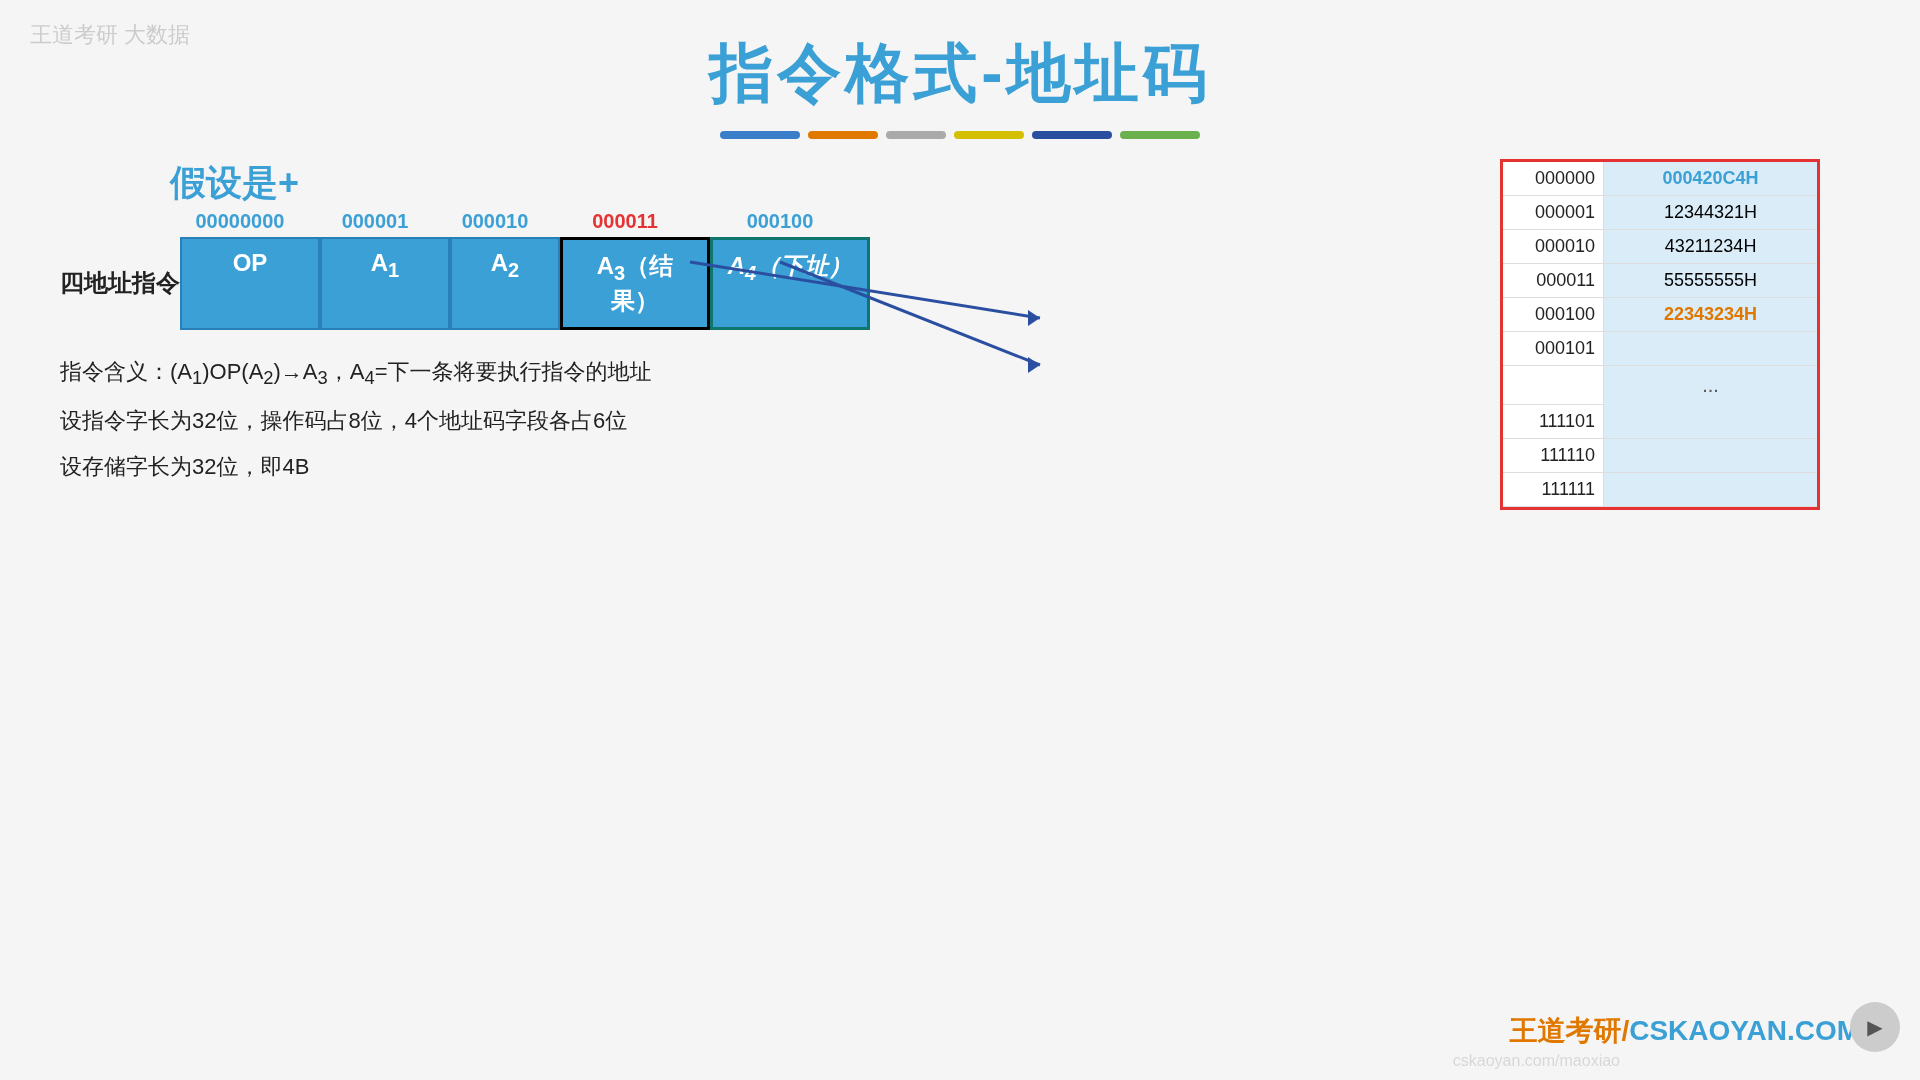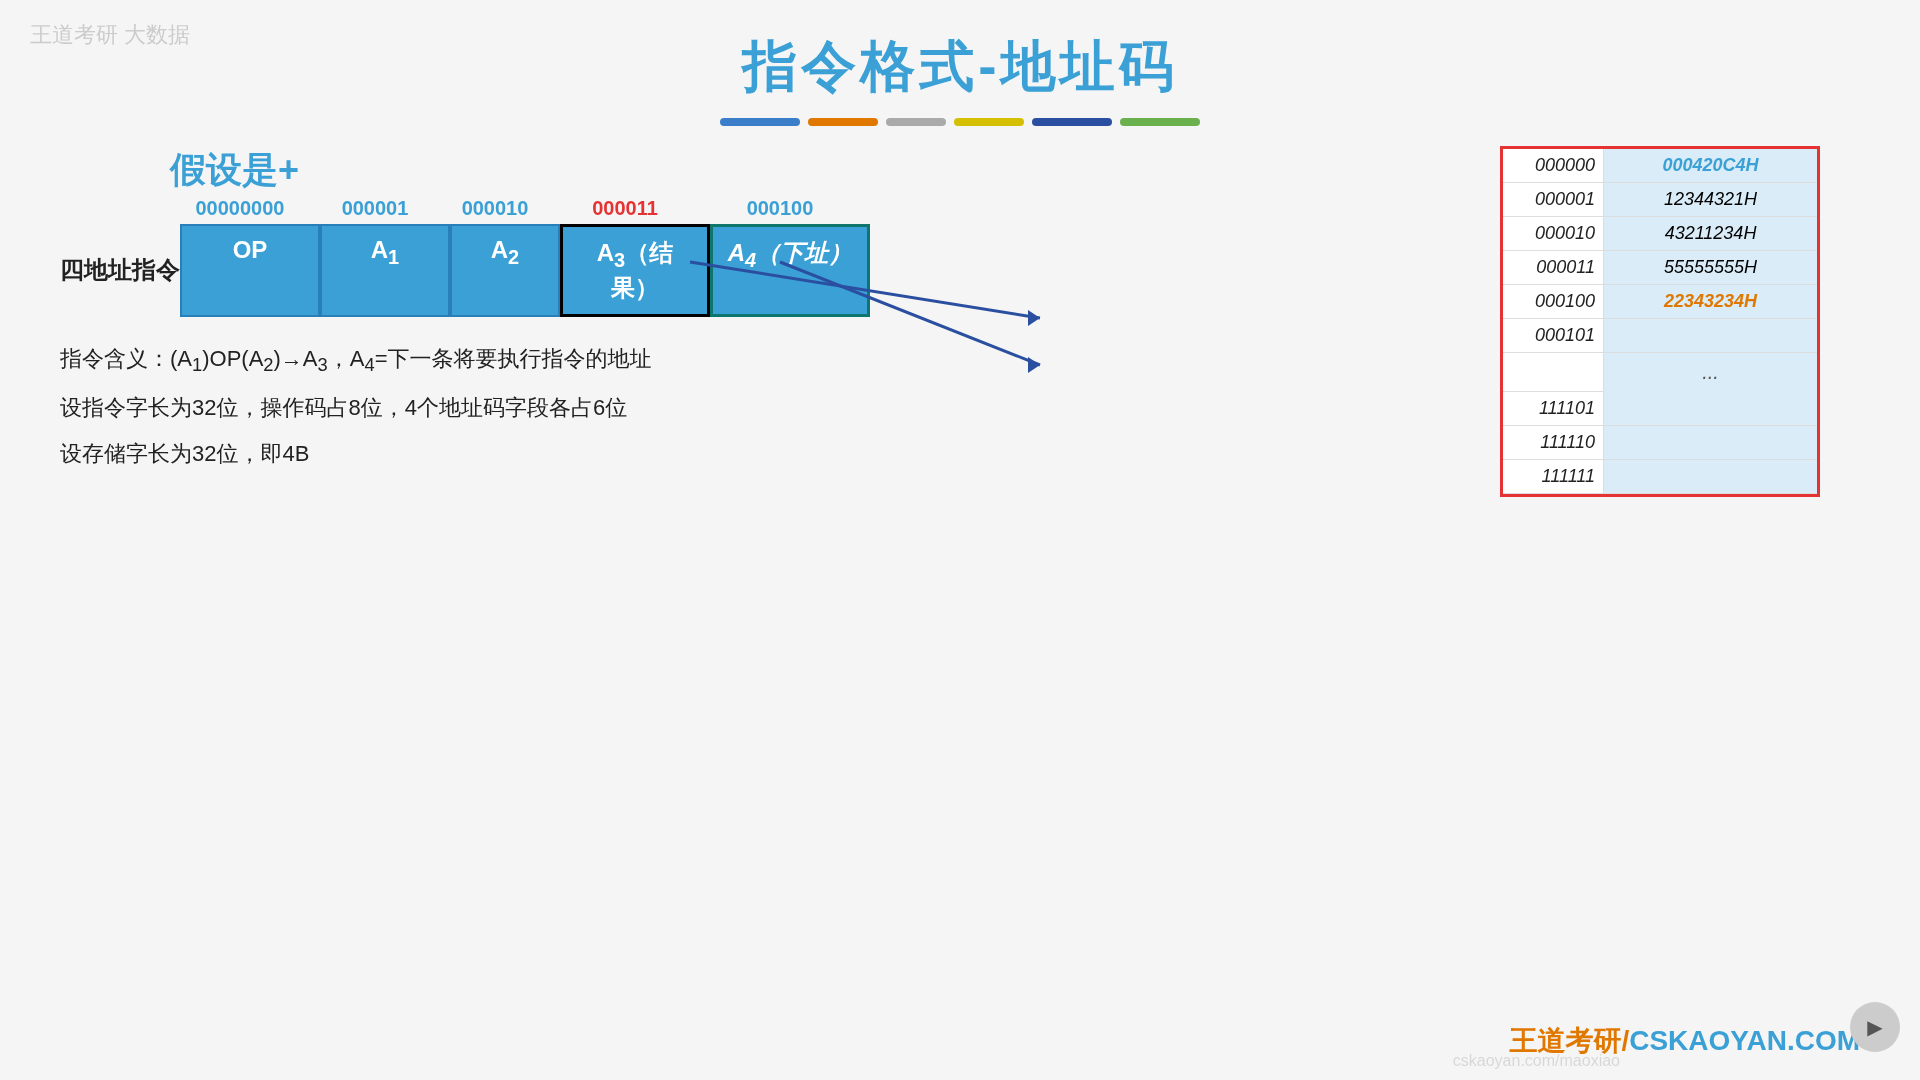--- a/index.html
+++ b/index.html
@@ -8,21 +8,21 @@
       height: 1080px;
       background: #f5f5f5;
       font-family: 'Microsoft YaHei', 'SimHei', sans-serif;
       overflow: hidden;
       position: relative;
     }
 
     
     .page-title {
       text-align: center;
-      font-size: 55px;
+      font-size: 64px;
       color: #3aa0d5;
       font-weight: bold;
       padding-top: 30px;
       letter-spacing: 4px;
     }
 
     
     .color-bars {
       display: flex;
       justify-content: center;
@@ -143,21 +143,20 @@
       color: #222;
     }
     .bold { font-weight: bold; }
 
     
     .right-panel {
       width: 320px;
       flex-shrink: 0;
       position: relative;
       margin-right: 60px;
-      font-style: italic;
     }
     .memory-table {
       border: 3px solid #e53333;
       width: 100%;
     }
     .mem-row {
       display: flex;
     }
     .mem-addr {
       width: 100px;
@@ -212,21 +211,21 @@
       top: 0;
       left: 0;
       width: 1920px;
       height: 1080px;
       pointer-events: none;
     }
 
     
     .branding {
       position: absolute;
-      bottom: 20px;
+      bottom: 30px;
       right: 60px;
       font-size: 28px;
       font-weight: bold;
     }
     .branding-orange { color: #e07800; }
     .branding-blue { color: #3aa0d5; }
 
     
     .play-btn {
       position: absolute;

